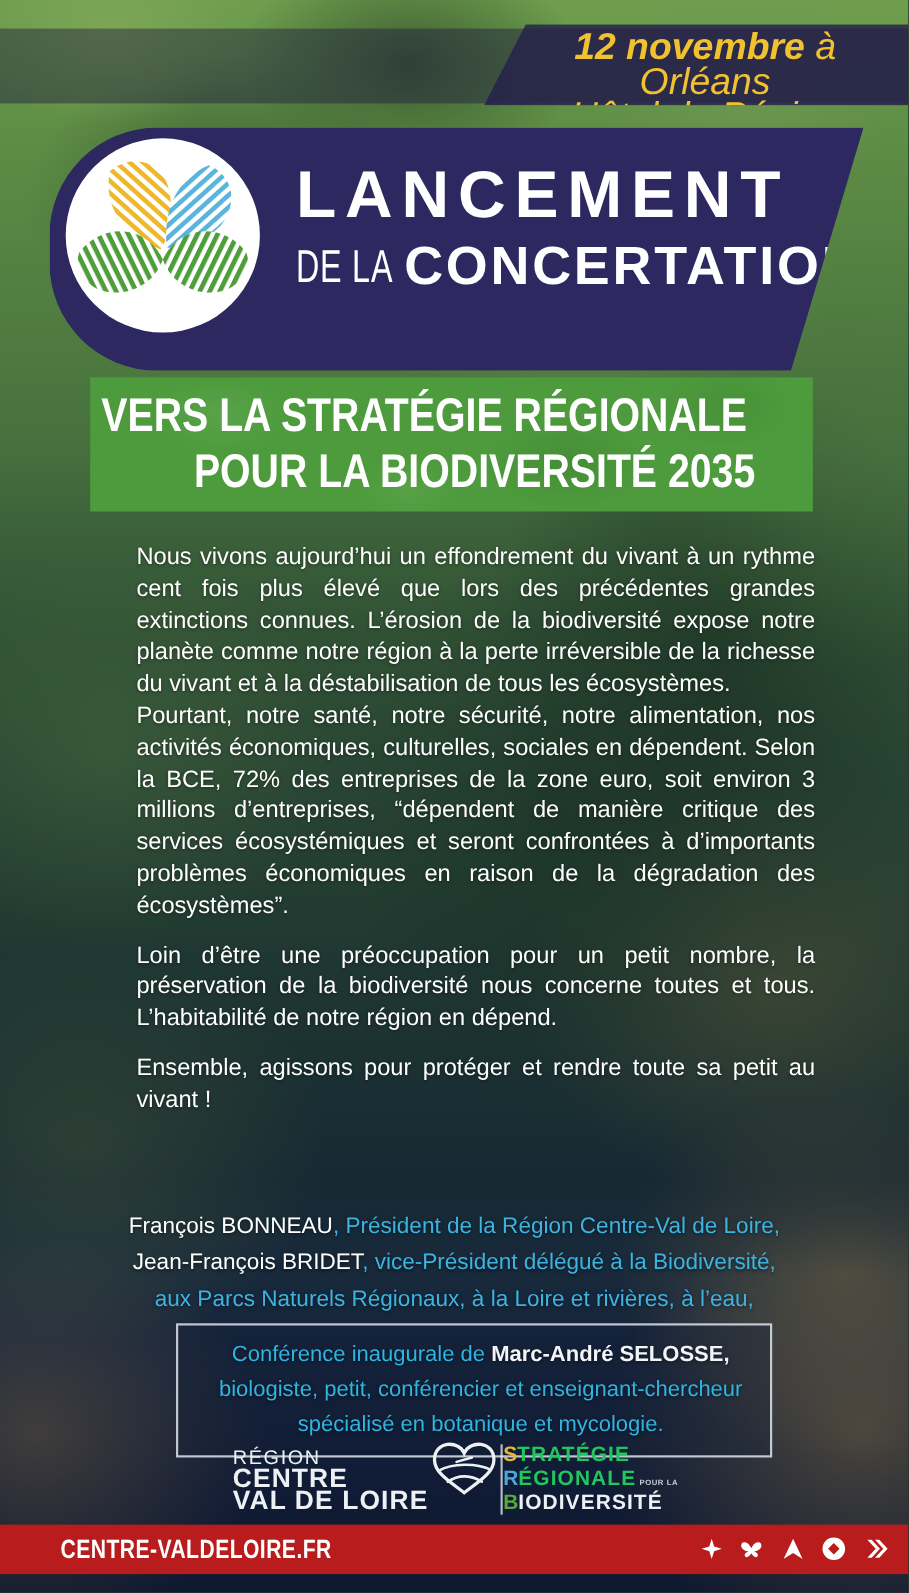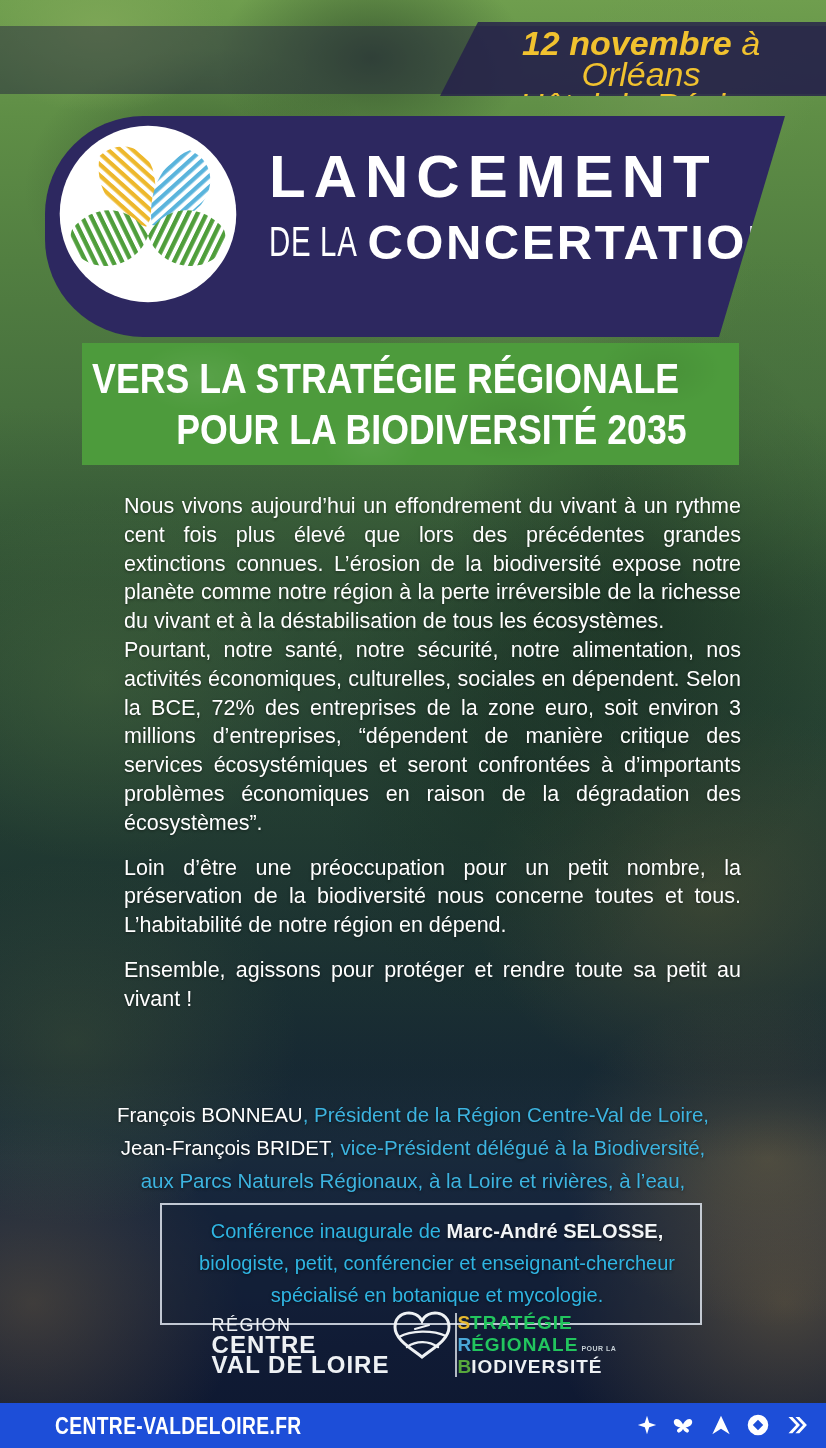--- a/index.html
+++ b/index.html
@@ -89,21 +89,21 @@
   .logo-divider{width:2px;height:64px;background:rgba(235,240,245,.75);}
   .srb-logo{line-height:21px;text-align:left;font-weight:bold;}
   .srb-rest{color:#22c55e;font-size:19px;letter-spacing:1px;}
   .srb-s{color:#e7b92f;font-size:19px;}
   .srb-r{color:#4aa8d8;font-size:19px;}
   .srb-b{color:#58a83c;font-size:19px;}
   .srb-l3 .srb-rest{color:#eef1f4;}
   .srb-small{display:inline-block;font-size:7px;line-height:7px;color:#c7d0d6;
     vertical-align:baseline;margin-left:3px;letter-spacing:.5px;}
   
-  .footer{position:absolute;left:0;bottom:0;width:100%;height:45px;background:#1d4ed8;}
+  .footer{position:absolute;left:0;bottom:17px;width:100%;height:45px;background:#b91c1c;}
   .footer-url{position:absolute;left:55px;top:9px;color:#fff;font-weight:bold;
     font-size:24px;letter-spacing:.5px;transform:scaleX(.8);transform-origin:left center;
     white-space:nowrap;}
   .footer-icons{position:absolute;right:18px;top:9px;display:flex;gap:11px;align-items:center;}
   .footer-icons svg{display:block;}
 </style>
 </head>
 <body>
 
 <div class="poster">

